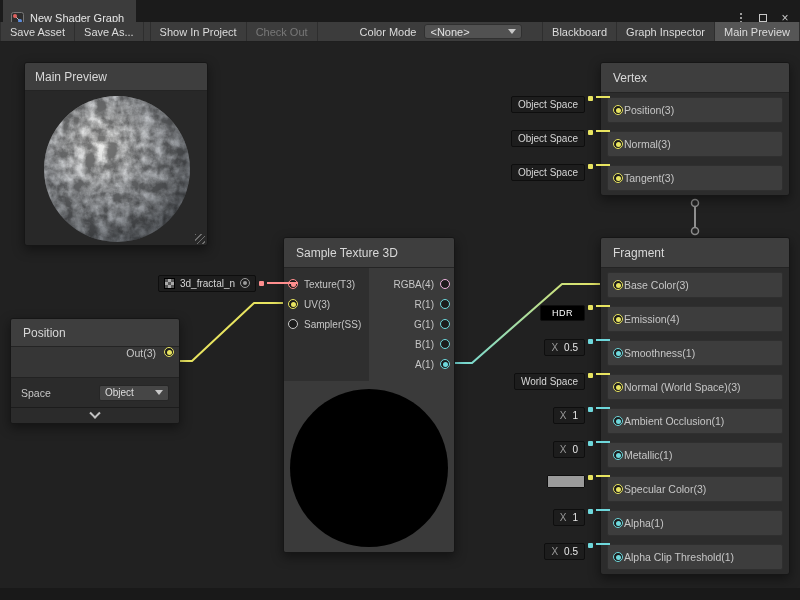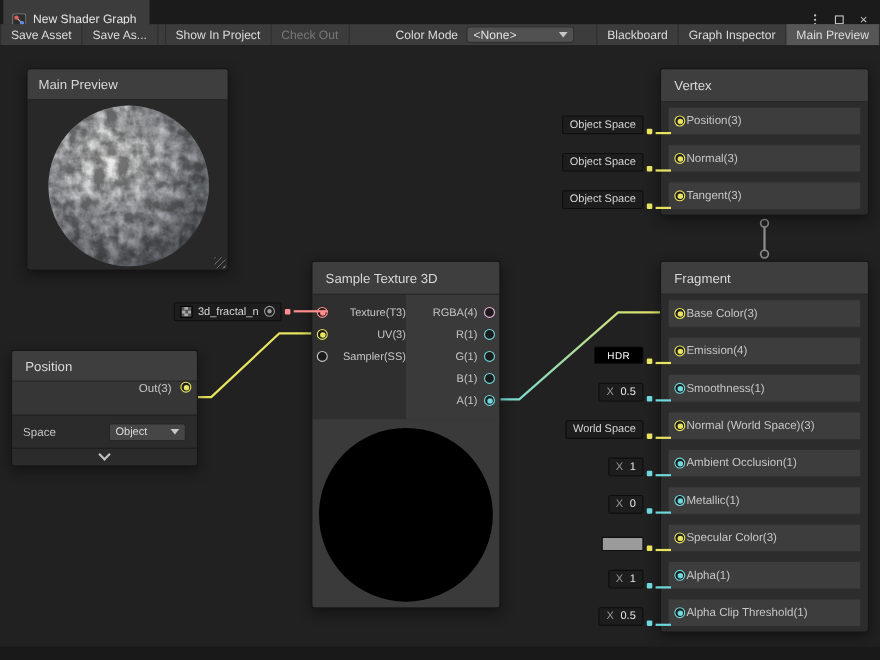--- a/index.html
+++ b/index.html
@@ -54,21 +54,21 @@
   .port{position:relative;flex:none;width:10px;height:10px;border-radius:50%;
     border:1.5px solid var(--pc,#999);background:#1b1b1b;}
   .port.connected::after{content:'';position:absolute;inset:1.5px;border-radius:50%;background:var(--pc,#999);}
   .c-vec3{--pc:var(--vec3_port,#e8e460);}
   .c-float{--pc:var(--float_port,#6ed8dc);}
   .c-tex{--pc:var(--texture_port,#ff8e8e);}
   .c-samp{--pc:var(--sampler_port,#c8c8c8);}
   .c-vec4{--pc:var(--vec4_port,#edb3dd);}
 
   
-  .inline-badge{position:absolute;right:190px;height:26px;display:flex;align-items:flex-end;gap:3px;}
+  .inline-badge{position:absolute;right:190px;height:26px;display:flex;align-items:flex-start;gap:3px;}
   .pill{display:flex;align-items:center;background:#1d1d1d;border:1px solid #0e0e0e;border-radius:2px;
     color:#d6d6d6;font-size:10px;padding:2px 6px;white-space:nowrap;}
   .hdr-pill{background:#000;color:#fff;font-size:9px;letter-spacing:.5px;padding:2px 11px;}
   .x-pill .x-prefix{color:#9a9a9a;margin-right:6px;}
   .x-pill .x-val{color:#e8e8e8;}
   .swatch{width:38px;height:13px;border:1px solid #0e0e0e;border-radius:1px;}
   .mini-dot{flex:none;width:5px;height:5px;border-radius:1px;}
   .mini-wire{flex:none;height:2px;width:14px;}
   .d-vec3,.w-vec3{background:var(--vec3_port,#e8e460);}
   .d-float,.w-float{background:var(--float_port,#6ed8dc);}
@@ -81,21 +81,21 @@
     font-size:12px;color:#d8d8d8;border-bottom:1px solid #242424;}
   .panel-body{position:relative;height:155px;}
   .sphere-wrap{position:absolute;left:16px;top:2px;}
   .resize-handle{position:absolute;right:2px;bottom:2px;width:10px;height:10px;
     background:repeating-linear-gradient(135deg,#6e6e6e 0 1px,transparent 1px 4px);}
 
   
   .stx-ports{display:flex;height:113px;}
   .in-col{width:50%;background:#2f2f2f;padding:6px 0 0 4px;}
   .out-col{width:50%;background:#3a3a3a;padding:6px 4px 0 0;}
-  .io-row{height:20px;display:flex;align-items:center;gap:6px;justify-content:space-between;}
+  .io-row{height:20px;display:flex;align-items:center;gap:6px;}
   .io-row.out{justify-content:flex-end;}
   .io-label{font-size:10px;color:#c6c6c6;white-space:nowrap;}
   .stx-preview{position:relative;height:173px;background:#3a3a3a;}
   .preview-circle{position:absolute;left:6px;top:8px;width:158px;height:158px;border-radius:50%;background:#000;}
 
   
   .tex-badge-row{position:absolute;height:20px;display:flex;align-items:center;gap:3px;}
   .tex-pill{gap:5px;padding:2px 5px;}
   .checker-icon{width:11px;height:11px;border:1px solid #000;
     background:repeating-conic-gradient(#a9a9a9 0% 25%,#565656 25% 50%);background-size:6px 6px;}

